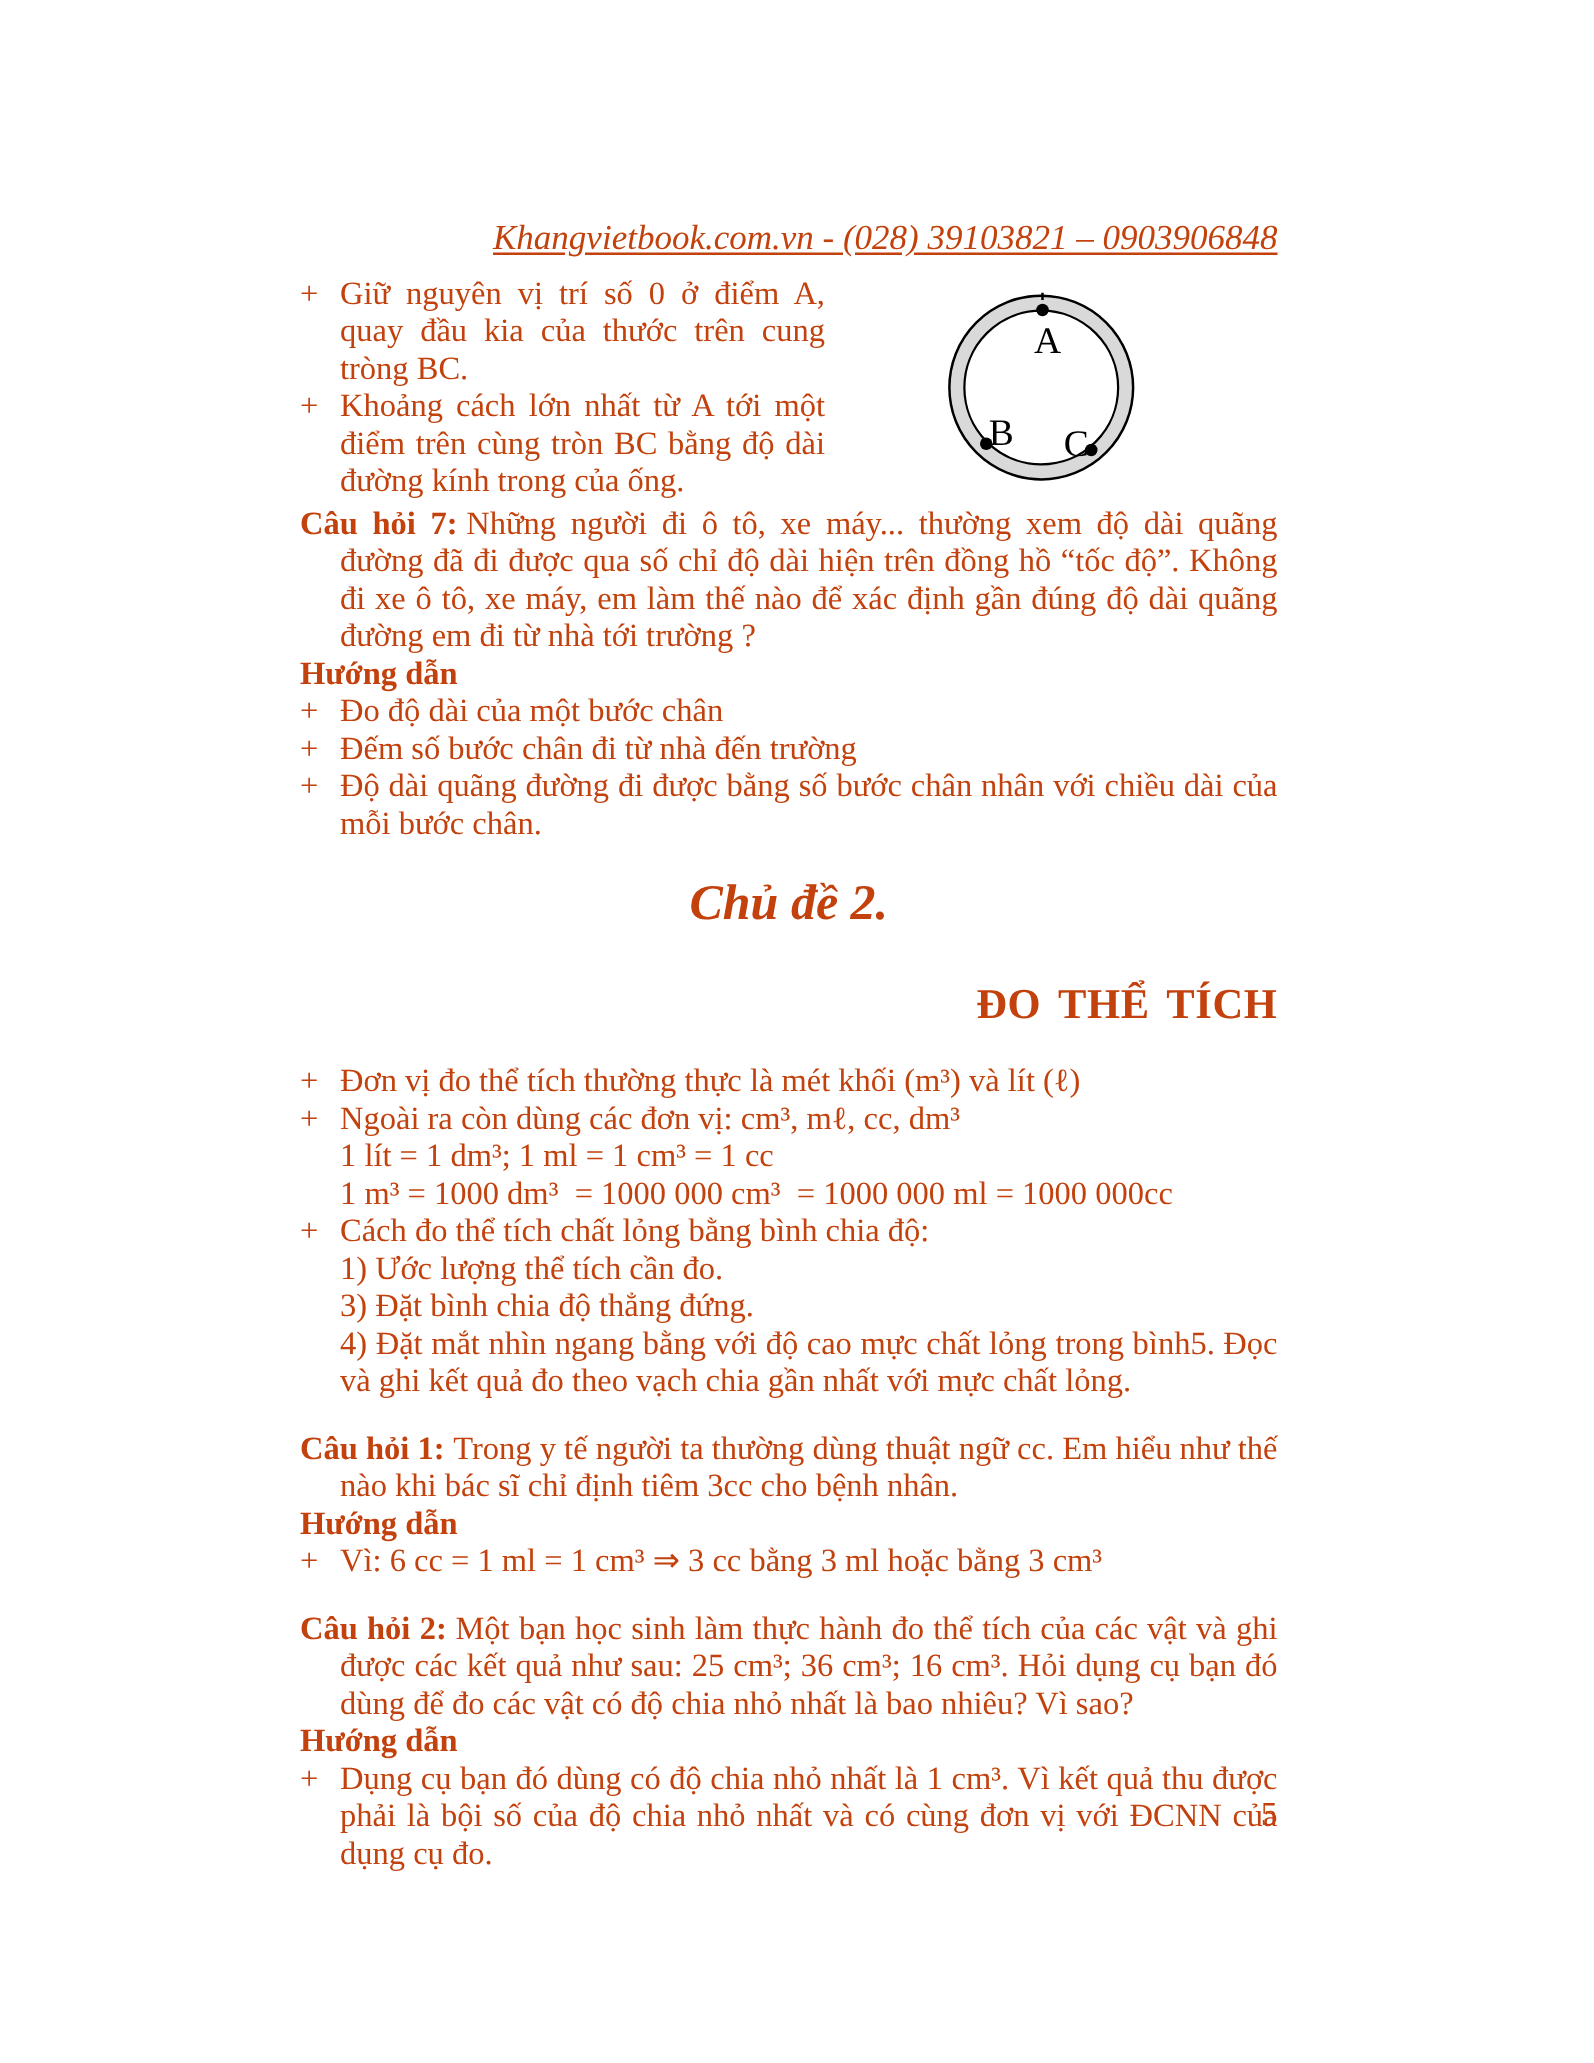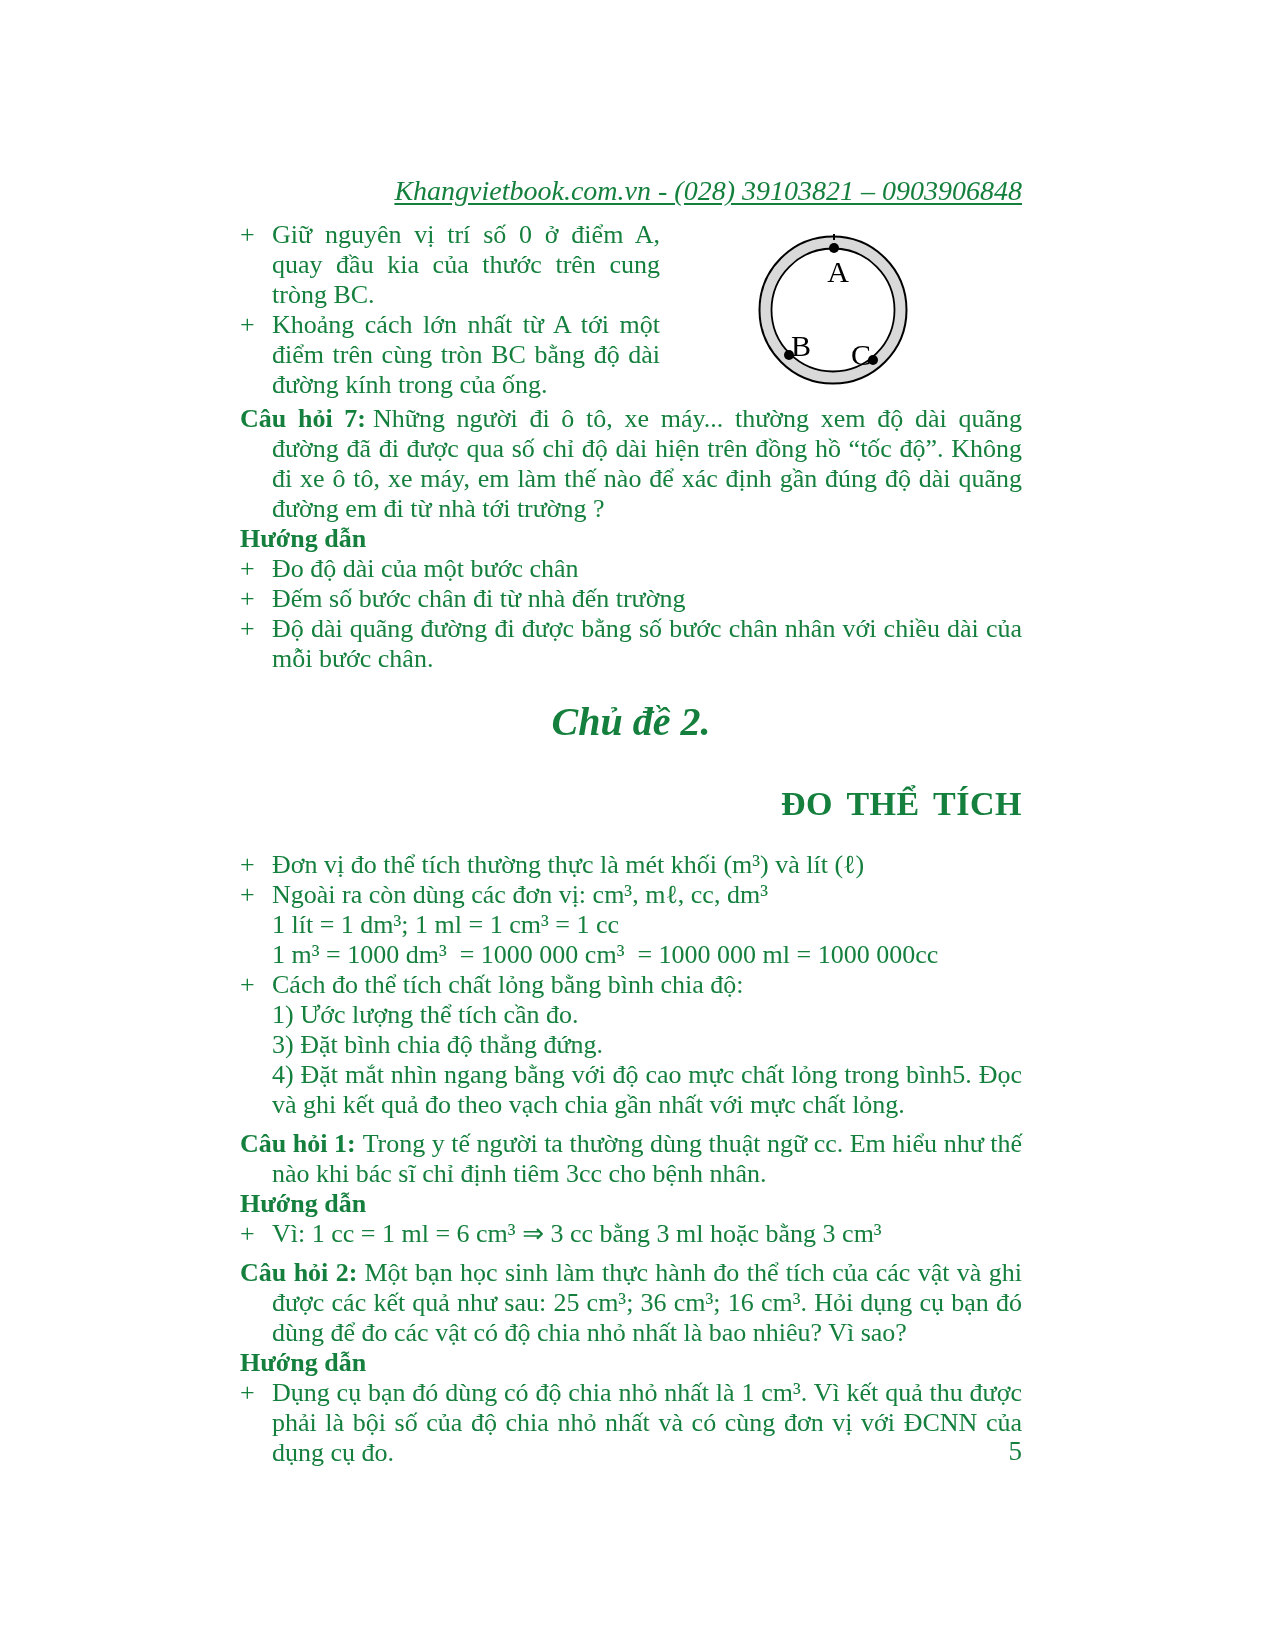--- a/index.html
+++ b/index.html
@@ -1,39 +1,39 @@
 <!DOCTYPE html>
 <html><head>
 <meta charset="utf-8">
 <style>
   html,body { margin:0; padding:0; background:#ffffff; }
   .page {
     position:relative; width:1275px; height:1650px; margin:0 auto;
-    background:#ffffff; color:#15803d;
+    background:#ffffff; color:#c2410c;
     font-family:"Liberation Serif", serif;
     font-size:26px; line-height:30px;
     overflow:hidden;
   }
   
   .header-line {
     position:absolute; left:240px; top:174px; width:782px;
     text-align:right; font-style:italic; font-size:28px; line-height:34px;
     text-decoration:underline; text-underline-offset:3px;
   }
   
   .ring-figure { position:absolute; left:757px; top:234px; width:152px; height:152px; }
   .ring-figure text { font-family:"Liberation Serif", serif; font-size:30px; fill:#000; }
   
   .content { position:absolute; left:240px; top:220px; width:782px; }
   .row1 { width:420px; }
   .bullet { display:flex; text-align:justify; margin:0; }
   .marker { flex:0 0 32px; width:32px; }
   .btext { flex:1 1 auto; }
   .qpara { margin:4px 0 0 0; padding-left:32px; text-indent:-32px; text-align:justify; }
-  .qpara.vgap { margin-top:9px; }
+  .qpara.vgap { margin-top:24px; }
   .qlabel { font-weight:bold; margin-right:7px; }
   .guide-heading { margin:0; text-align:left; font-weight:bold; }
   .sub { margin:0 0 0 32px; text-align:justify; }
   .pre { white-space:pre-wrap; }
   .kicker {
     margin-top:28px; text-align:center;
     font-size:40px; line-height:40px; font-weight:bold; font-style:italic;
   }
   .doc-title {
     margin:2px 0 0 0; text-align:right;
@@ -119,21 +119,21 @@
       <p class="sub">3) Đặt bình chia độ thẳng đứng.</p>
       <p class="sub">4) Đặt mắt nhìn ngang bằng với độ cao mực chất lỏng trong bình5. Đọc và ghi kết quả đo theo vạch chia gần nhất với mực chất lỏng.</p>
     </div>
 
     <p class="qpara vgap">
       <b class="qlabel">Câu hỏi 1:</b><span class="qtext">Trong y tế người ta thường dùng thuật ngữ cc. Em hiểu như thế nào khi bác sĩ chỉ định tiêm 3cc cho bệnh nhân.</span>
     </p>
     <p class="guide-heading">Hướng dẫn</p>
     <div class="bullet">
       <span class="marker">+</span>
-      <span class="btext">Vì: 1 cc = 1 ml = 6 cm³ ⇒ 3 cc bằng 3 ml hoặc bằng 3 cm³</span>
+      <span class="btext">Vì: 6 cc = 1 ml = 1 cm³ ⇒ 3 cc bằng 3 ml hoặc bằng 3 cm³</span>
     </div>
 
     <p class="qpara vgap">
       <b class="qlabel">Câu hỏi 2:</b><span class="qtext">Một bạn học sinh làm thực hành đo thể tích của các vật và ghi được các kết quả như sau: 25 cm³; 36 cm³; 16 cm³. Hỏi dụng cụ bạn đó dùng để đo các vật có độ chia nhỏ nhất là bao nhiêu? Vì sao?</span>
     </p>
     <p class="guide-heading">Hướng dẫn</p>
     <div class="bullet">
       <span class="marker">+</span>
       <span class="btext">Dụng cụ bạn đó dùng có độ chia nhỏ nhất là 1 cm³. Vì kết quả thu được phải là bội số của độ chia nhỏ nhất và có cùng đơn vị với ĐCNN của dụng cụ đo.</span>
     </div>

